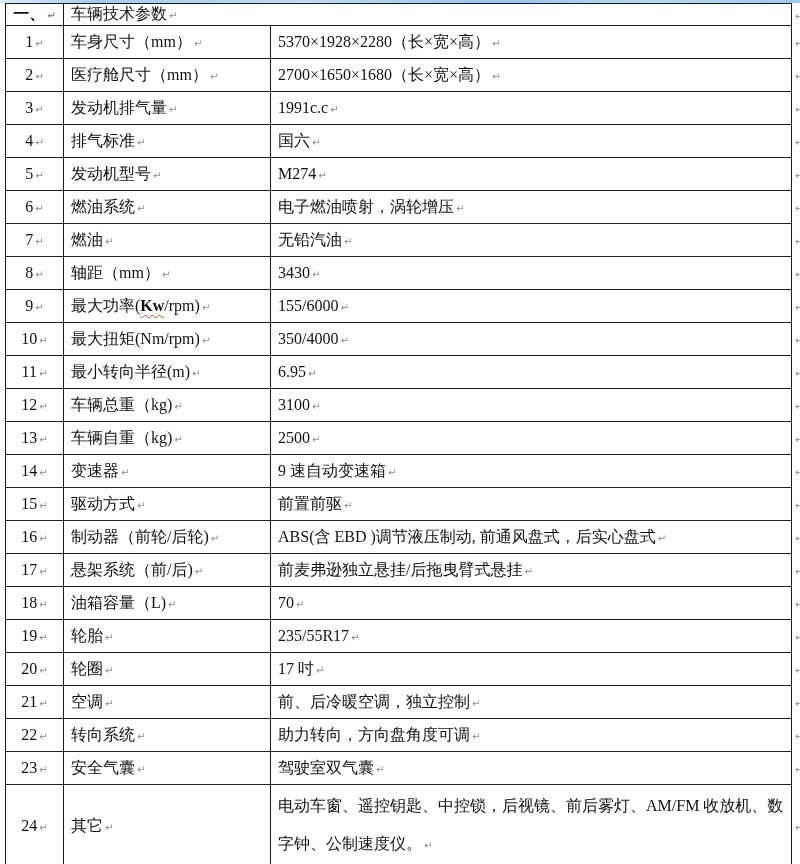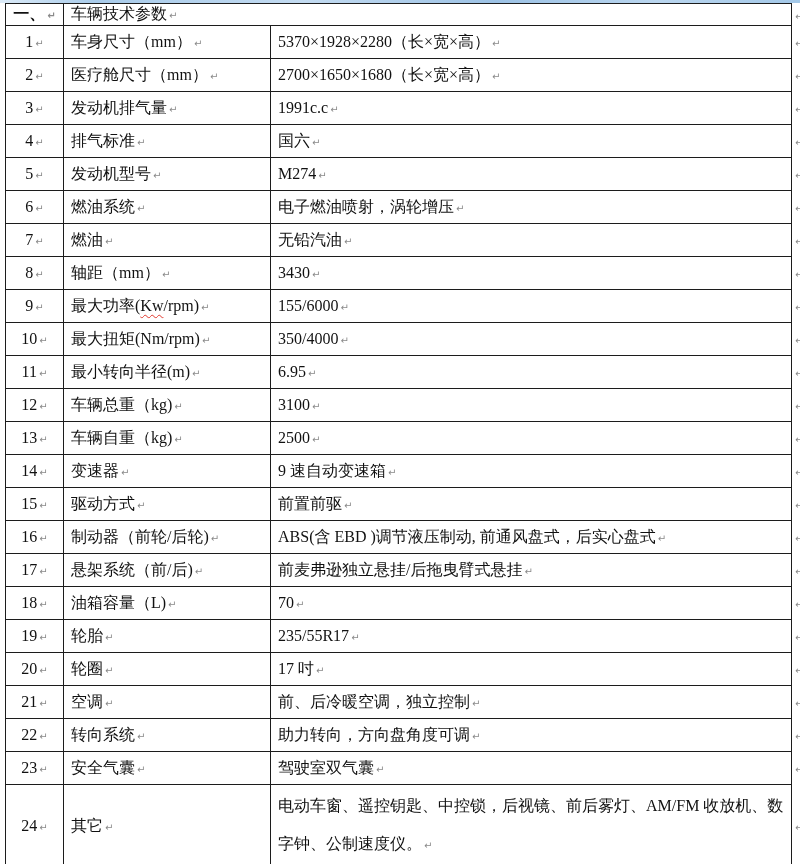--- a/index.html
+++ b/index.html
@@ -65,20 +65,21 @@
     color: #8a8a8a;
     margin-left: 2px;
     vertical-align: baseline;
   }
   td.outside .mark { margin-left: 0; }
 
   .misspelled {
     text-decoration: underline wavy #e0392f;
     text-decoration-thickness: 1px;
     text-underline-offset: 3px;
+    font-weight: bold;
   }
 </style>
 </head>
 <body>
 
 <div class="page">
   <div class="top-strip"></div>
 
   <table class="spec">
     <colgroup>

